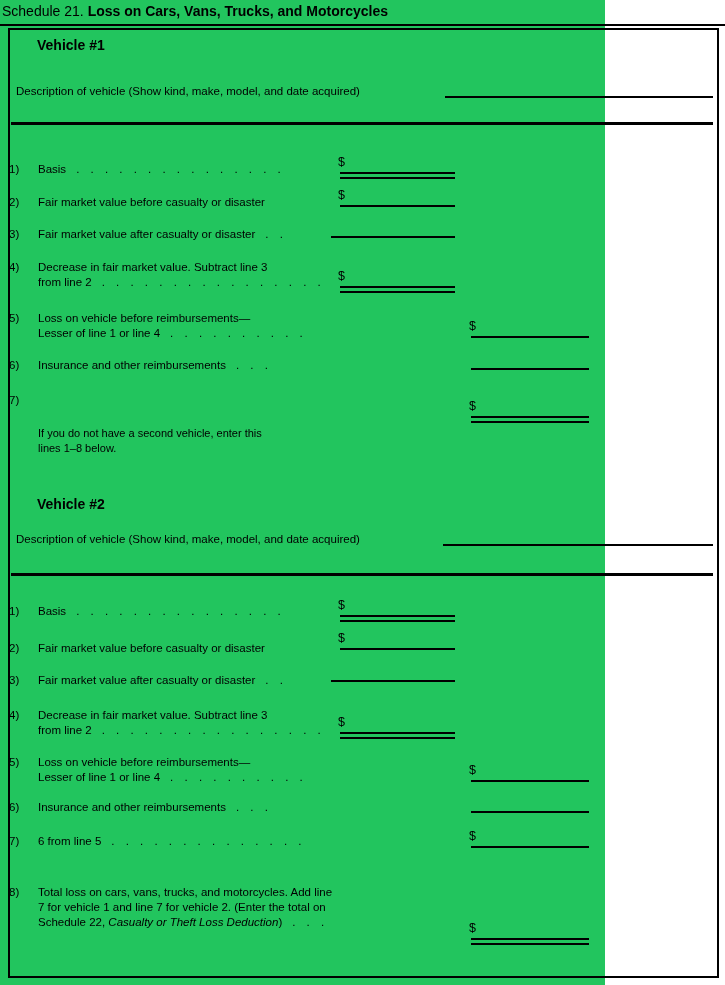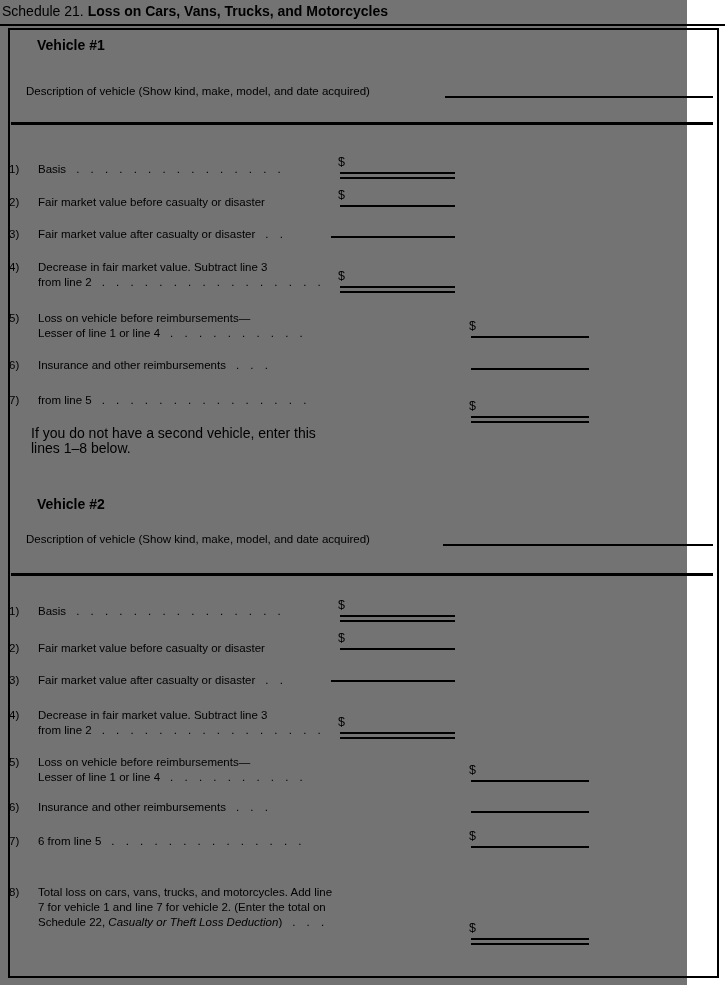--- a/index.html
+++ b/index.html
@@ -1,32 +1,32 @@
 <!DOCTYPE html>
 <html><head>
 <meta charset="utf-8">
 <style>
   html,body{margin:0;padding:0;background:#ffffff;}
-  #page{position:relative;width:687px;height:985px;background:#737373;
+  #page{position:relative;width:605px;height:985px;background:#22c55e;
         font-family:"Liberation Sans","DejaVu Sans",sans-serif;color:#000;}
   .title{position:absolute;left:2px;top:3px;font-size:14px;white-space:nowrap;}
   .title b{font-weight:bold;}
   .title-rule{position:absolute;left:0;top:24px;width:725px;height:2px;background:#000;}
   .box{position:absolute;left:8px;top:28px;width:711px;height:950px;
        border:2px solid #000;box-sizing:border-box;}
   .heading{position:absolute;left:37px;font-size:14px;font-weight:bold;white-space:nowrap;}
-  .desc{position:absolute;left:26px;font-size:11.5px;white-space:nowrap;}
+  .desc{position:absolute;left:16px;font-size:11.5px;white-space:nowrap;}
   .fill-line{position:absolute;height:0;border-top:2px solid #000;}
   .sep{position:absolute;left:11px;width:702px;height:3px;background:#000;}
   .row{position:absolute;left:9px;font-size:11.5px;line-height:15px;}
   .num{position:absolute;left:0;top:0;}
   .lbl{position:absolute;left:29px;top:0;width:330px;white-space:nowrap;}
   .lbl.wrap{white-space:normal;width:300px;}
   .dots{margin-left:10px;word-spacing:6px;letter-spacing:1px;}
-  .note{position:absolute;left:31px;font-size:14px;line-height:15px;white-space:nowrap;}
+  .note{position:absolute;left:38px;font-size:11px;line-height:15px;white-space:nowrap;}
   .amount{position:absolute;height:26px;}
   .ds{position:absolute;left:-2px;top:0;font-size:12.5px;}
   .rule-s{position:absolute;left:0;right:0;top:17px;height:0;border-top:2px solid #000;}
   .rule-d{position:absolute;left:0;right:0;top:17px;height:7px;
           border-top:2px solid #000;border-bottom:2px solid #000;box-sizing:border-box;}
   i{font-style:italic;text-align:center;}
   b{font-weight:normal;}
 </style>
 </head>
 <body>
@@ -99,21 +99,20 @@
     <span class="num">6)</span>
     <span class="lbl"><span>Insurance and other reimbursements</span><span class="dots">. . .</span></span>
   </div>
   <div class="amount" style="left:471px;top:351px;width:118px">
     <div class="rule-s"></div>
   </div>
 
   <div class="row" style="top:393px">
     <span class="num">7)</span>
     <span class="lbl">
-      <div><span>from line 5</span><span class="dots">. . . . . . . . . . . . . . .</span></div>
     </span>
   </div>
   <div class="amount" style="left:471px;top:399px;width:118px">
     <span class="ds">$</span>
     <div class="rule-d"></div>
   </div>
 
   <div class="note" style="top:426px">
     <div>If you do not have a second vehicle, enter this</div>
     <div>lines 1–8 below.</div>

